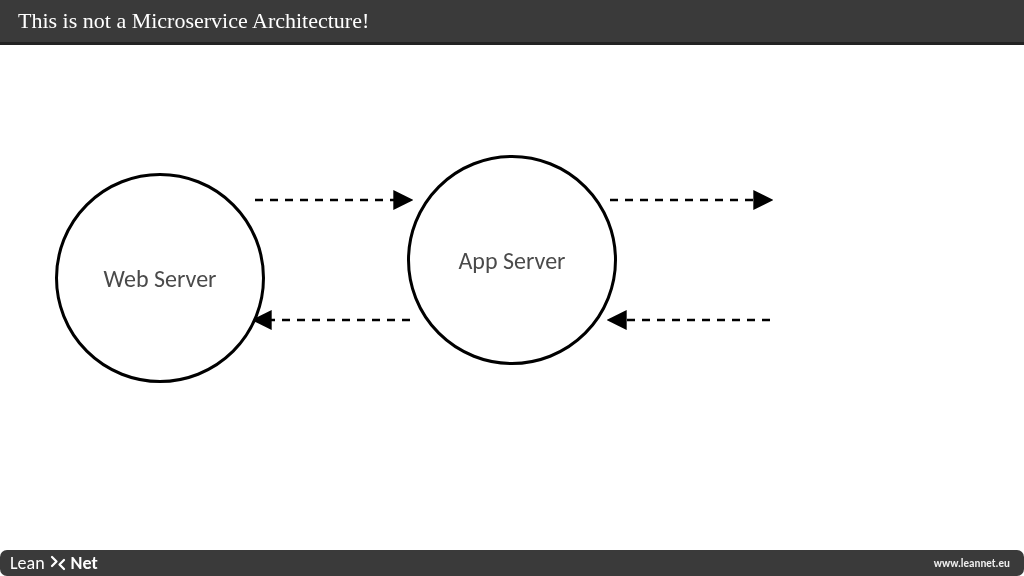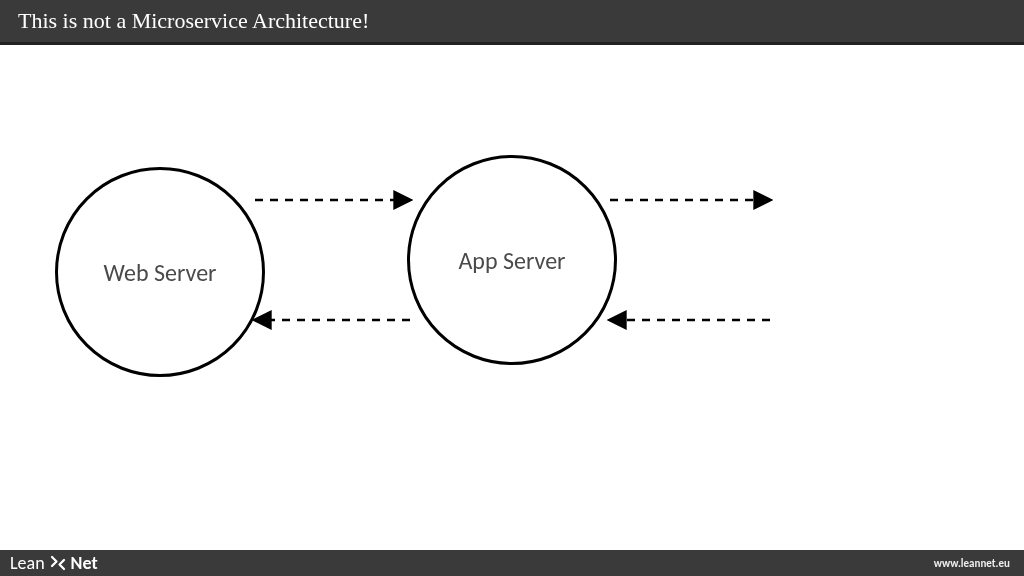--- a/index.html
+++ b/index.html
@@ -47,20 +47,21 @@
     left: 0; bottom: 0;
     width: 1024px;
     height: 26px;
     background: #3a3a3a;
     color: #fff;
     display: flex;
     align-items: center;
     justify-content: space-between;
     padding: 0 14px 0 10px;
     font-size: 13px;
+    border-radius: 7px;
   }
   .brand {
     display: flex;
     align-items: center;
     gap: 4px;
     font-weight: 400;
     font-size: 18px;
   }
   .brand .thin { font-weight: 300; }
   .brand .bold { font-weight: 700; }
@@ -85,21 +86,21 @@
 
     <line x1="255" y1="155" x2="410" y2="155" stroke="#000" stroke-width="2.5" stroke-dasharray="8 7" marker-end="url(#arrow)"></line>
 
     <line x1="410" y1="275" x2="255" y2="275" stroke="#000" stroke-width="2.5" stroke-dasharray="8 7" marker-end="url(#arrow)"></line>
 
     <line x1="610" y1="155" x2="770" y2="155" stroke="#000" stroke-width="2.5" stroke-dasharray="8 7" marker-end="url(#arrow)"></line>
 
     <line x1="770" y1="275" x2="610" y2="275" stroke="#000" stroke-width="2.5" stroke-dasharray="8 7" marker-end="url(#arrow)"></line>
   </svg>
 
-  <div class="node" style="left:55px; top:122px;align-items:center;">
+  <div class="node" style="left:55px; top:128px;align-items:center;">
     <span>Web Server</span>
   </div>
   <div class="node" style="left:407px; top:110px;">
     <span>App Server</span>
   </div>
 
 </div>
 
 <div class="footer">
   <div class="brand">

